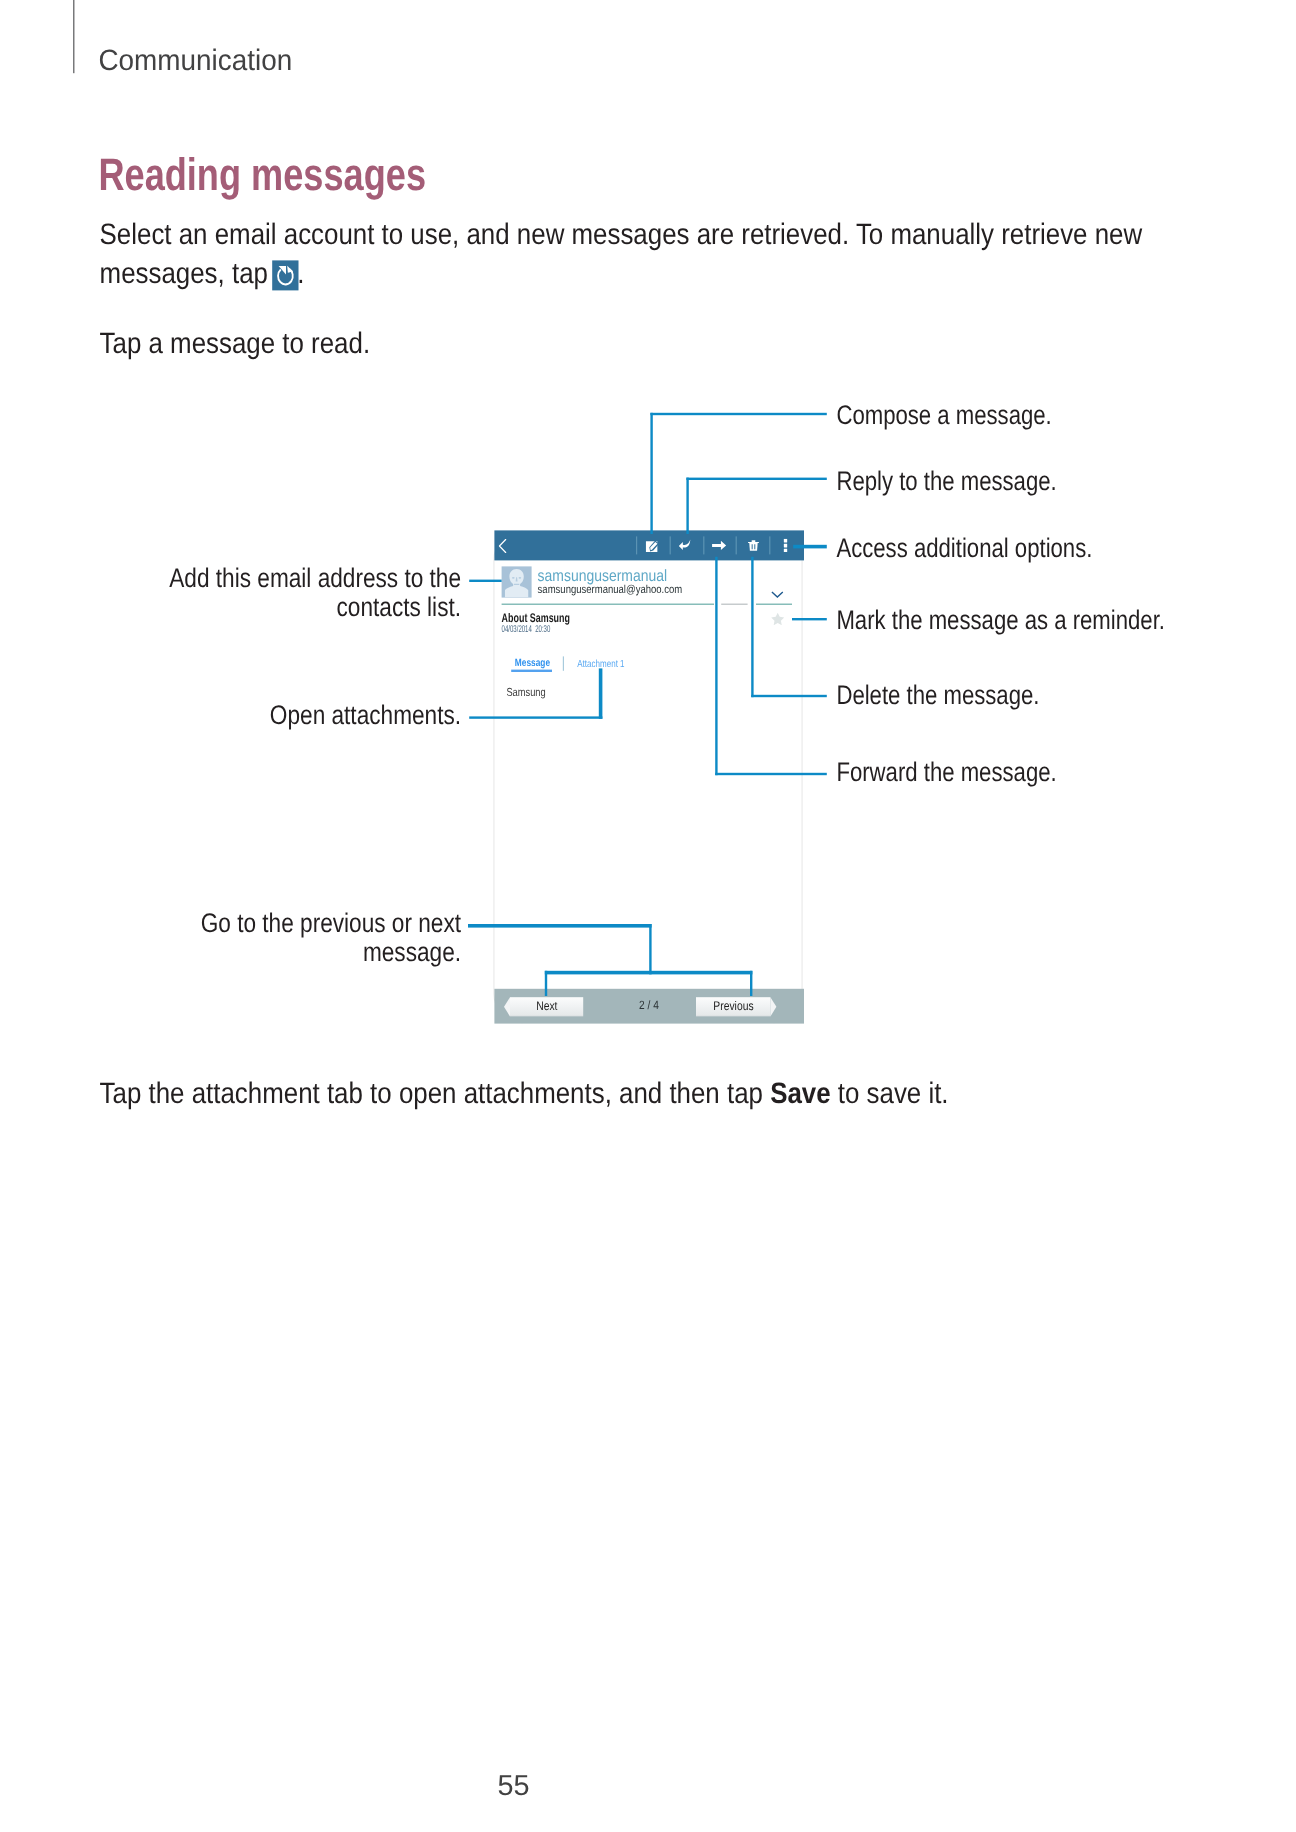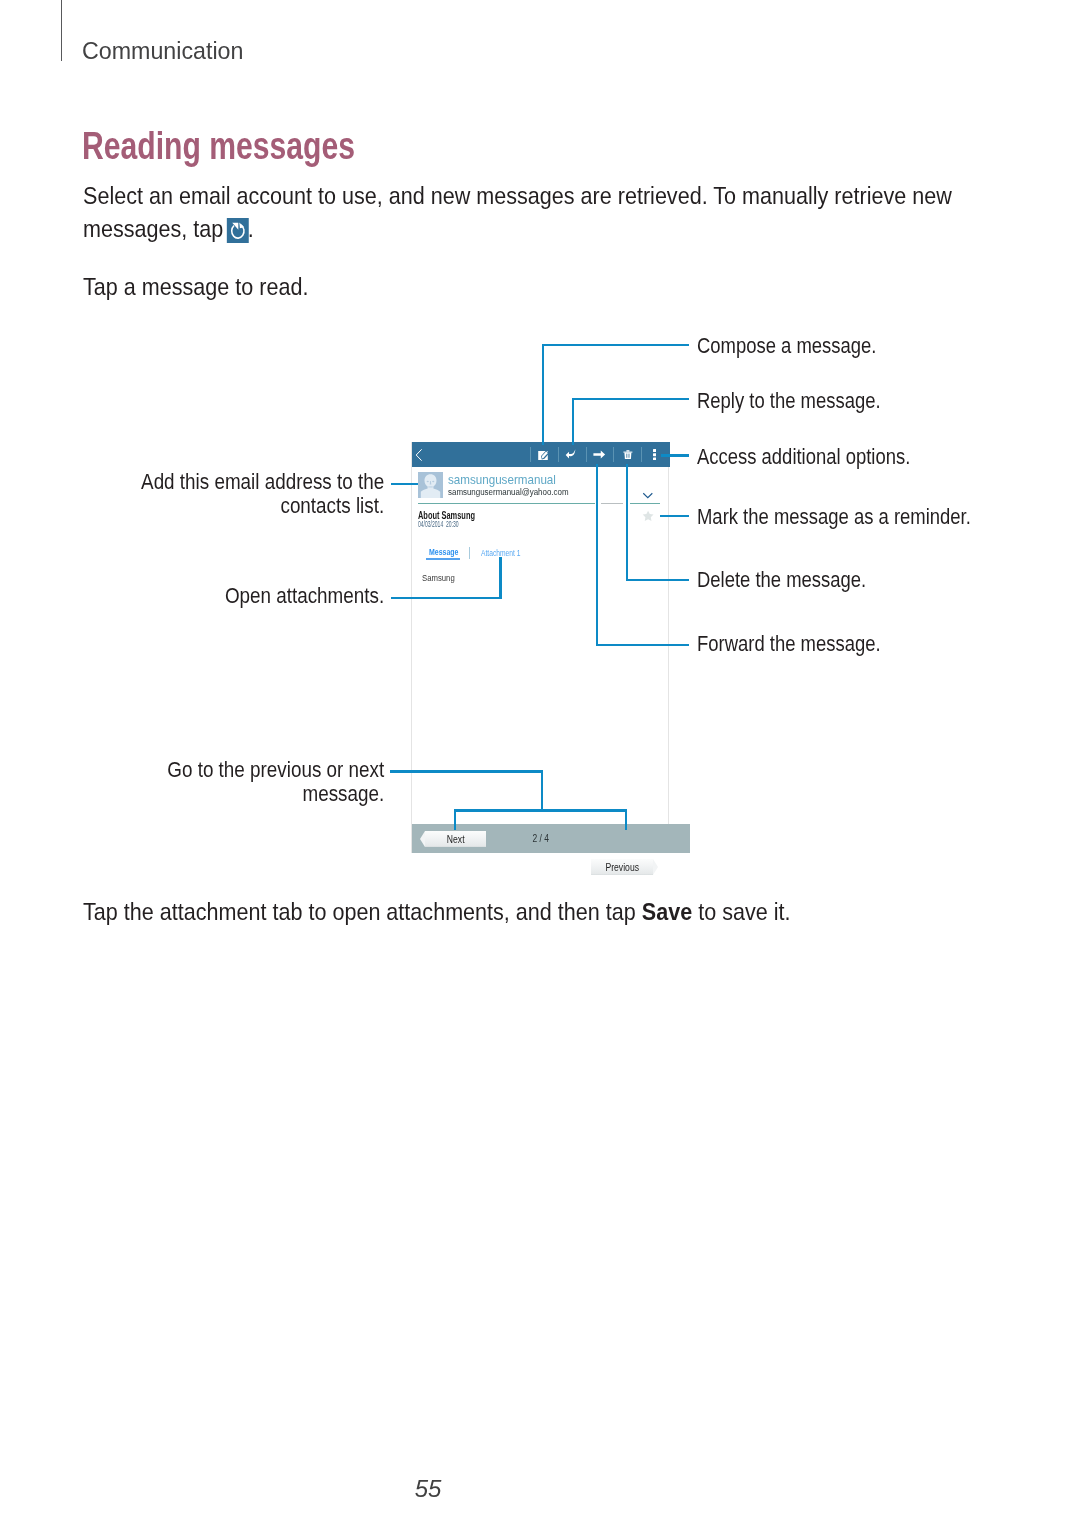--- a/index.html
+++ b/index.html
@@ -27,21 +27,21 @@
 
   
   .ann{position:absolute;font-size:22.4px;color:#231f20;line-height:23.5px;
        white-space:nowrap;transform:scaleX(0.824);transform-origin:0 0;}
   .ann.r{text-align:right;transform:scaleX(0.842);transform-origin:100% 0;}
   .lead{position:absolute;background:#0d8ac6;}
 
   
   .shot{position:absolute;left:411px;top:442px;width:258px;height:411px;
         background:#ffffff;box-sizing:border-box;
-        border-left:1px solid #e4e4e4;border-right:1px solid #e4e4e4;}
+        border-left:1px solid #e4e4e4;border-right:1px solid #e4e4e4;border-radius:25px;}
   .tbar{position:absolute;left:0;top:0;width:258px;height:25px;background:#31709a;}
   .tbar .sep{position:absolute;top:5px;width:1px;height:15px;background:#5b93b3;}
   .tbar .ic{position:absolute;top:0;height:25px;display:flex;align-items:center;justify-content:center;line-height:0;}
 
   .sq{transform-origin:0 0;white-space:pre;}
   .avatar{position:absolute;left:6.1px;top:30px;width:25px;height:26px;background:#a8c2d8;overflow:hidden;line-height:0;}
   .sender{position:absolute;left:36.3px;top:29.5px;font-size:13.6px;color:#5fa8c6;transform:scaleX(0.855);}
   .semail{position:absolute;left:36.3px;top:44px;font-size:9.6px;color:#2b3538;transform:scaleX(0.827);}
   .chev{position:absolute;left:229.7px;top:50px;line-height:0;}
   .hr1{position:absolute;left:6.1px;top:61px;width:176.6px;height:1px;background:#6aada8;}
@@ -51,33 +51,33 @@
   .dt{position:absolute;left:6.4px;top:78.3px;font-size:8.2px;color:#4c6b86;transform:scaleX(0.615);}
   .star{position:absolute;left:230px;top:67.5px;line-height:0;}
 
   .tabs{position:absolute;left:0;top:100px;width:258px;height:22px;text-align:center;}
   .tab1{position:absolute;left:17px;top:5px;font-size:8.8px;color:#2f92ef;font-weight:bold;transform:scaleX(0.79);}
   .tabu{position:absolute;left:13.8px;top:16.3px;width:34.5px;height:1.6px;background:#54a2ef;}
   .tabdiv{position:absolute;left:57px;top:5px;width:1px;height:12px;background:#a8cbdd;}
   .tab2{position:absolute;left:69px;top:5.5px;font-size:8.6px;color:#5aa9f2;transform:scaleX(0.78);}
   .bodytxt{position:absolute;left:10px;top:129.5px;font-size:9.8px;color:#3a3a3a;transform:scaleX(0.79);}
 
-  .navbar{position:absolute;left:0;top:382px;width:258px;height:29px;background:#a3b6ba;padding-left:20px;}
+  .navbar{position:absolute;left:0;top:382px;width:258px;height:29px;background:#a3b6ba;}
   .navbtn{position:absolute;top:7px;height:16px;
           background:linear-gradient(180deg,#fbfcfc 0%,#f1f3f4 45%,#e6e9ea 92%,#d7dcde 100%);
           display:flex;align-items:center;justify-content:center;}
   .navbtn span.lbl{font-size:10.4px;color:#1f1f1f;transform:scaleX(0.83);white-space:nowrap;}
   .navbtn .arw{position:absolute;top:0;width:0;height:0;}
   .pgind{position:absolute;left:0;top:7px;width:258px;height:16px;line-height:16px;text-align:center;
          font-size:10px;color:#2c3436;}
   .pgind i{font-style:normal;display:inline-block;transform:scaleX(0.85);}
 
   
   .folio{position:absolute;left:0;top:1474.5px;width:856px;text-align:center;
-         font-size:24px;color:#414141;letter-spacing:0;font-style:italic;}
+         font-size:24px;color:#414141;letter-spacing:0;}
 </style>
 </head>
 <body>
 
 <div class="page">
 
   <div class="headrule"></div>
   <div class="headtext">Communication</div>
 
   <div class="h1">Reading messages</div>
@@ -193,21 +193,21 @@
       <div class="tab2 sq">Attachment 1</div>
     </div>
     <div class="bodytxt sq">Samsung</div>
 
     <div class="navbar">
       <div class="navbtn" style="left:13.2px;width:61.1px;">
         <span class="lbl">Next</span>
         <span class="arw" style="left:-5px;border-top:8px solid transparent;border-bottom:8px solid transparent;border-right:5px solid #f2f4f5;"></span>
       </div>
       <div class="pgind"><i>2 / 4</i></div>
-      <div class="navbtn" style="left:179px;width:61.5px;margin-top:28px;">
+      <div class="navbtn" style="left:168px;width:61.5px;">
         <span class="lbl">Previous</span>
         <span class="arw" style="left:61.5px;border-top:8px solid transparent;border-bottom:8px solid transparent;border-left:5px solid #f2f4f5;"></span>
       </div>
     </div>
 
   </div>
 
   <div class="lead" style="left:541.9px;top:343.9px;width:147.5px;height:2.3px;"></div>
   <div class="lead" style="left:541.9px;top:343.9px;width:2.3px;height:101px;"></div>
 

